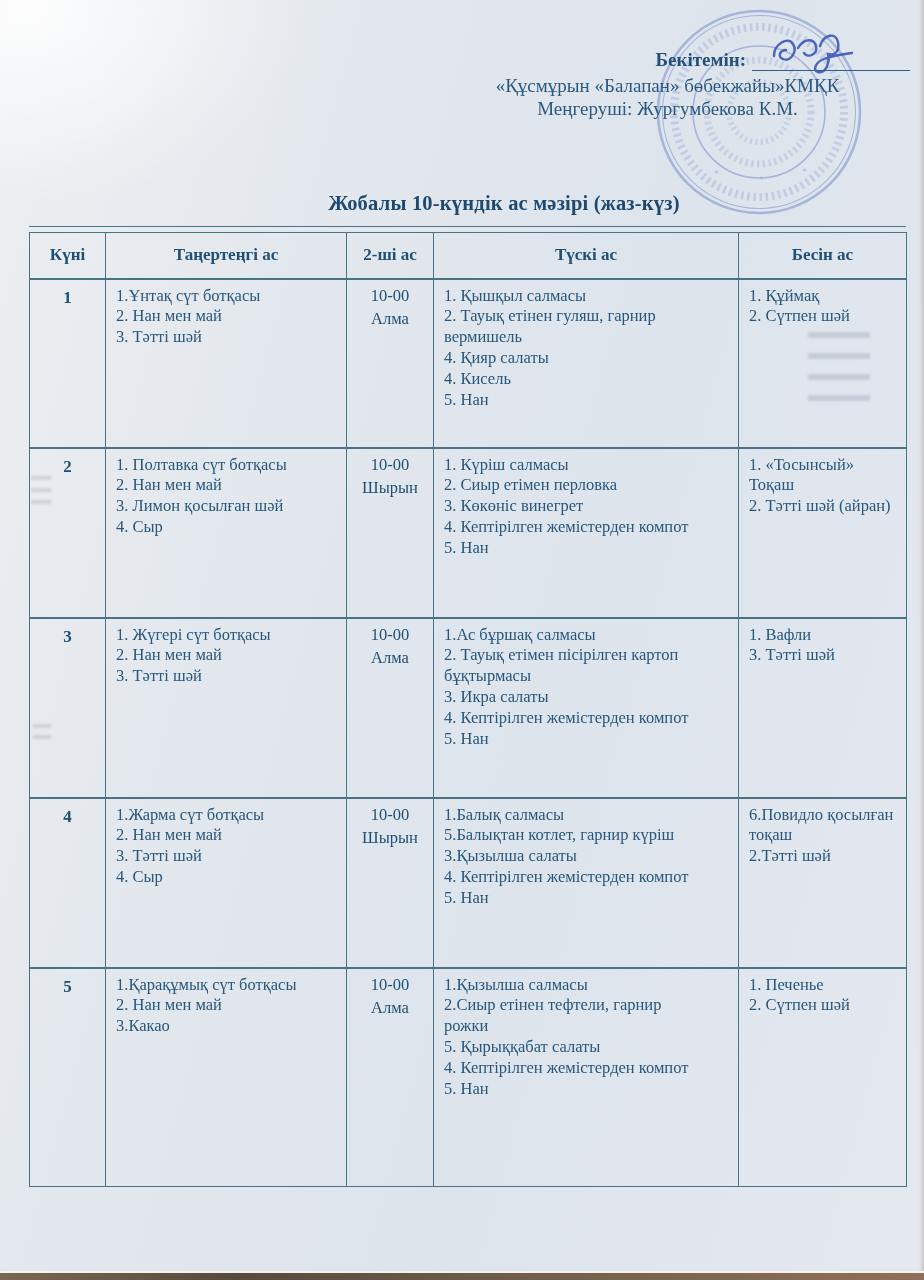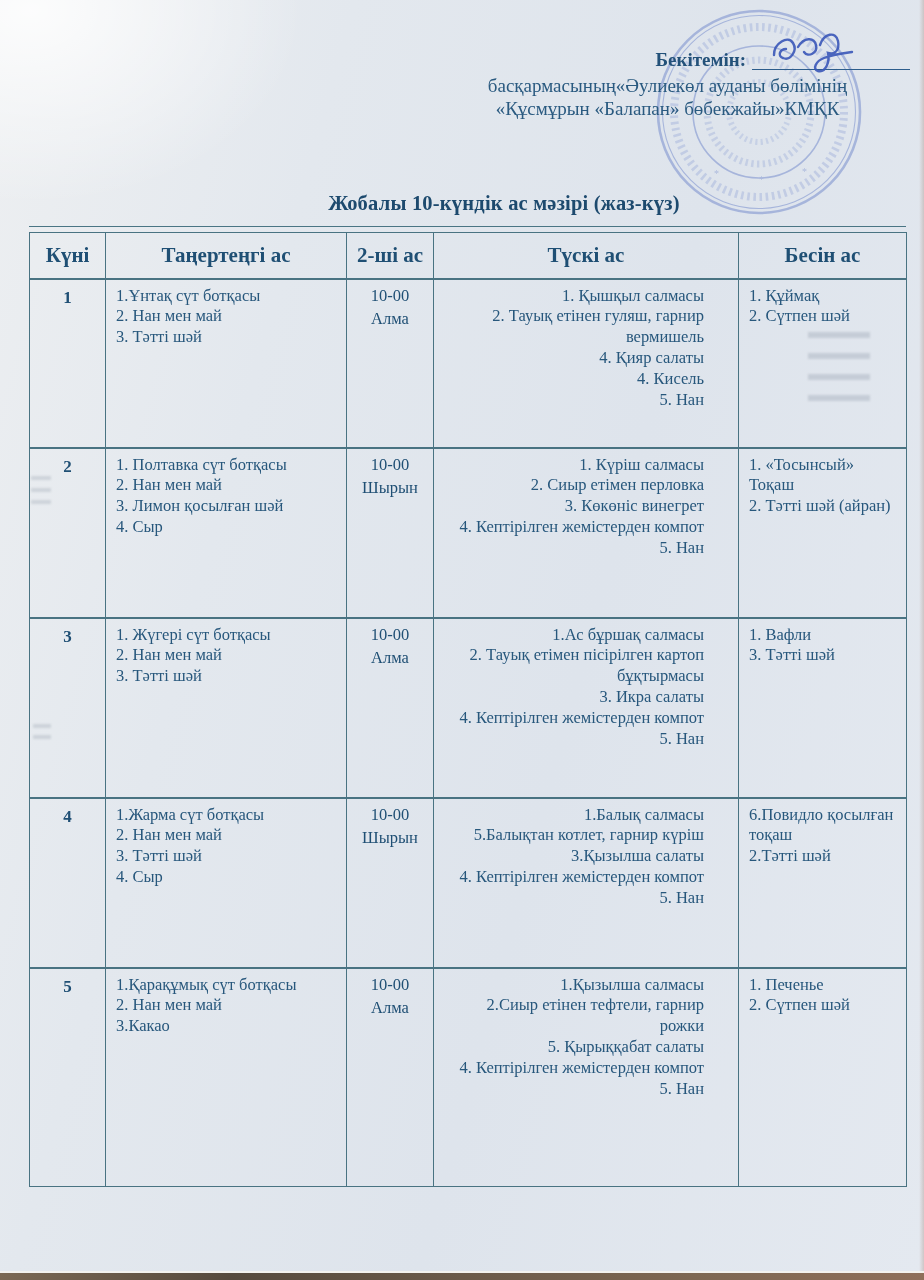--- a/index.html
+++ b/index.html
@@ -35,21 +35,21 @@
 
   
   .approve-block {
     position: absolute; left: 415px; top: 48px; width: 505px;
     text-align: center;
     color: #2a5a80;
     font-size: 19px;
     line-height: 1.22;
   }
   .approve-line {
-    display: flex; justify-content: flex-end; align-items: flex-start;
+    display: flex; justify-content: flex-end; align-items: center;
     padding-right: 10px; margin-bottom: 3px;
   }
   .approve-label { font-weight: bold; color: #235179; }
   .sig-line {
     position: relative; width: 158px; margin-left: 6px;
     border-bottom: 1.7px solid #2d5d8c; height: 22px;
   }
   .sig-squiggle { position: absolute; left: 8px; bottom: -8px; width: 110px; height: 52px; }
   .org-line { white-space: nowrap; }
 
@@ -69,37 +69,37 @@
   table.menu {
     position: absolute; left: 29px; top: 232px; width: 877px;
     border-collapse: collapse; table-layout: fixed;
     color: #27577c; font-size: 16.5px; line-height: 1.27;
   }
   table.menu th, table.menu td {
     border: 1.4px solid #497382;
     vertical-align: top;
   }
   table.menu thead th {
-    font-weight: bold; font-size: 21px; color: #1f4f74;
+    font-weight: bold; font-size: 17px; color: #1f4f74;
     text-align: center; vertical-align: middle;
     height: 46px; padding: 4px 2px;
     border-bottom-width: 2.2px;
   }
   table.menu tbody td { border-top-width: 2.2px; }
   tbody tr:nth-child(1) { height: 169px; }
   tbody tr:nth-child(2) { height: 170px; }
   tbody tr:nth-child(3) { height: 180px; }
   tbody tr:nth-child(4) { height: 170px; }
   tbody tr:nth-child(5) { height: 219px; }
   td.day-cell {
     text-align: center; font-weight: bold; color: #1f4f74;
     padding-top: 7px; font-size: 17px;
   }
   td.meal-cell { padding: 6px 6px 4px 10px; }
-  td.lunch { padding-right: 34px; text-align: right; }
+  td.lunch { padding-right: 34px; }
   td.second-cell {
     text-align: center; font-weight: normal; color: #1f4f74;
     padding-top: 4px; line-height: 1.4;
   }
   .meal-line { margin: 0; }
 
   
   .ghost-lines {
     position: absolute; left: 808px; top: 332px; width: 62px; height: 82px;
     background: repeating-linear-gradient(180deg,
@@ -133,22 +133,22 @@
     <div class="approve-line">
       <span class="approve-label">Бекітемін:</span>
       <span class="sig-line">
         <svg class="sig-squiggle" viewBox="0 0 110 52">
           <path d="M14,30 C14,18 28,10 33,18 C38,26 30,36 23,33 C17,31 20,24 26,24
                    M38,22 C44,12 54,12 56,20 C58,28 48,33 44,27
                    M60,20 C64,8 76,6 78,16 C80,26 74,30 68,28 C70,36 66,48 58,46 C52,44 56,36 64,33 C74,29 84,28 92,27" fill="none" stroke="#3a57b8" stroke-width="2.4" stroke-linecap="round" opacity="0.9"></path>
         </svg>
       </span>
     </div>
-    <div class="org-line">басқармасының«Әулиекөл ауданы бөлімінің</div>
     <div class="org-line">«Құсмұрын «Балапан» бөбекжайы»КМҚК</div>
+    <div class="org-line">Меңгеруші: Жургумбекова К.М.</div>
   </div>
 
   <div class="doc-title">Жобалы 10-күндік ас мәзірі (жаз-күз)</div>
 
   <div class="table-topline"></div>
   <table class="menu">
     <colgroup>
       <col style="width:76px">
         <col style="width:241px">
         <col style="width:87px">

